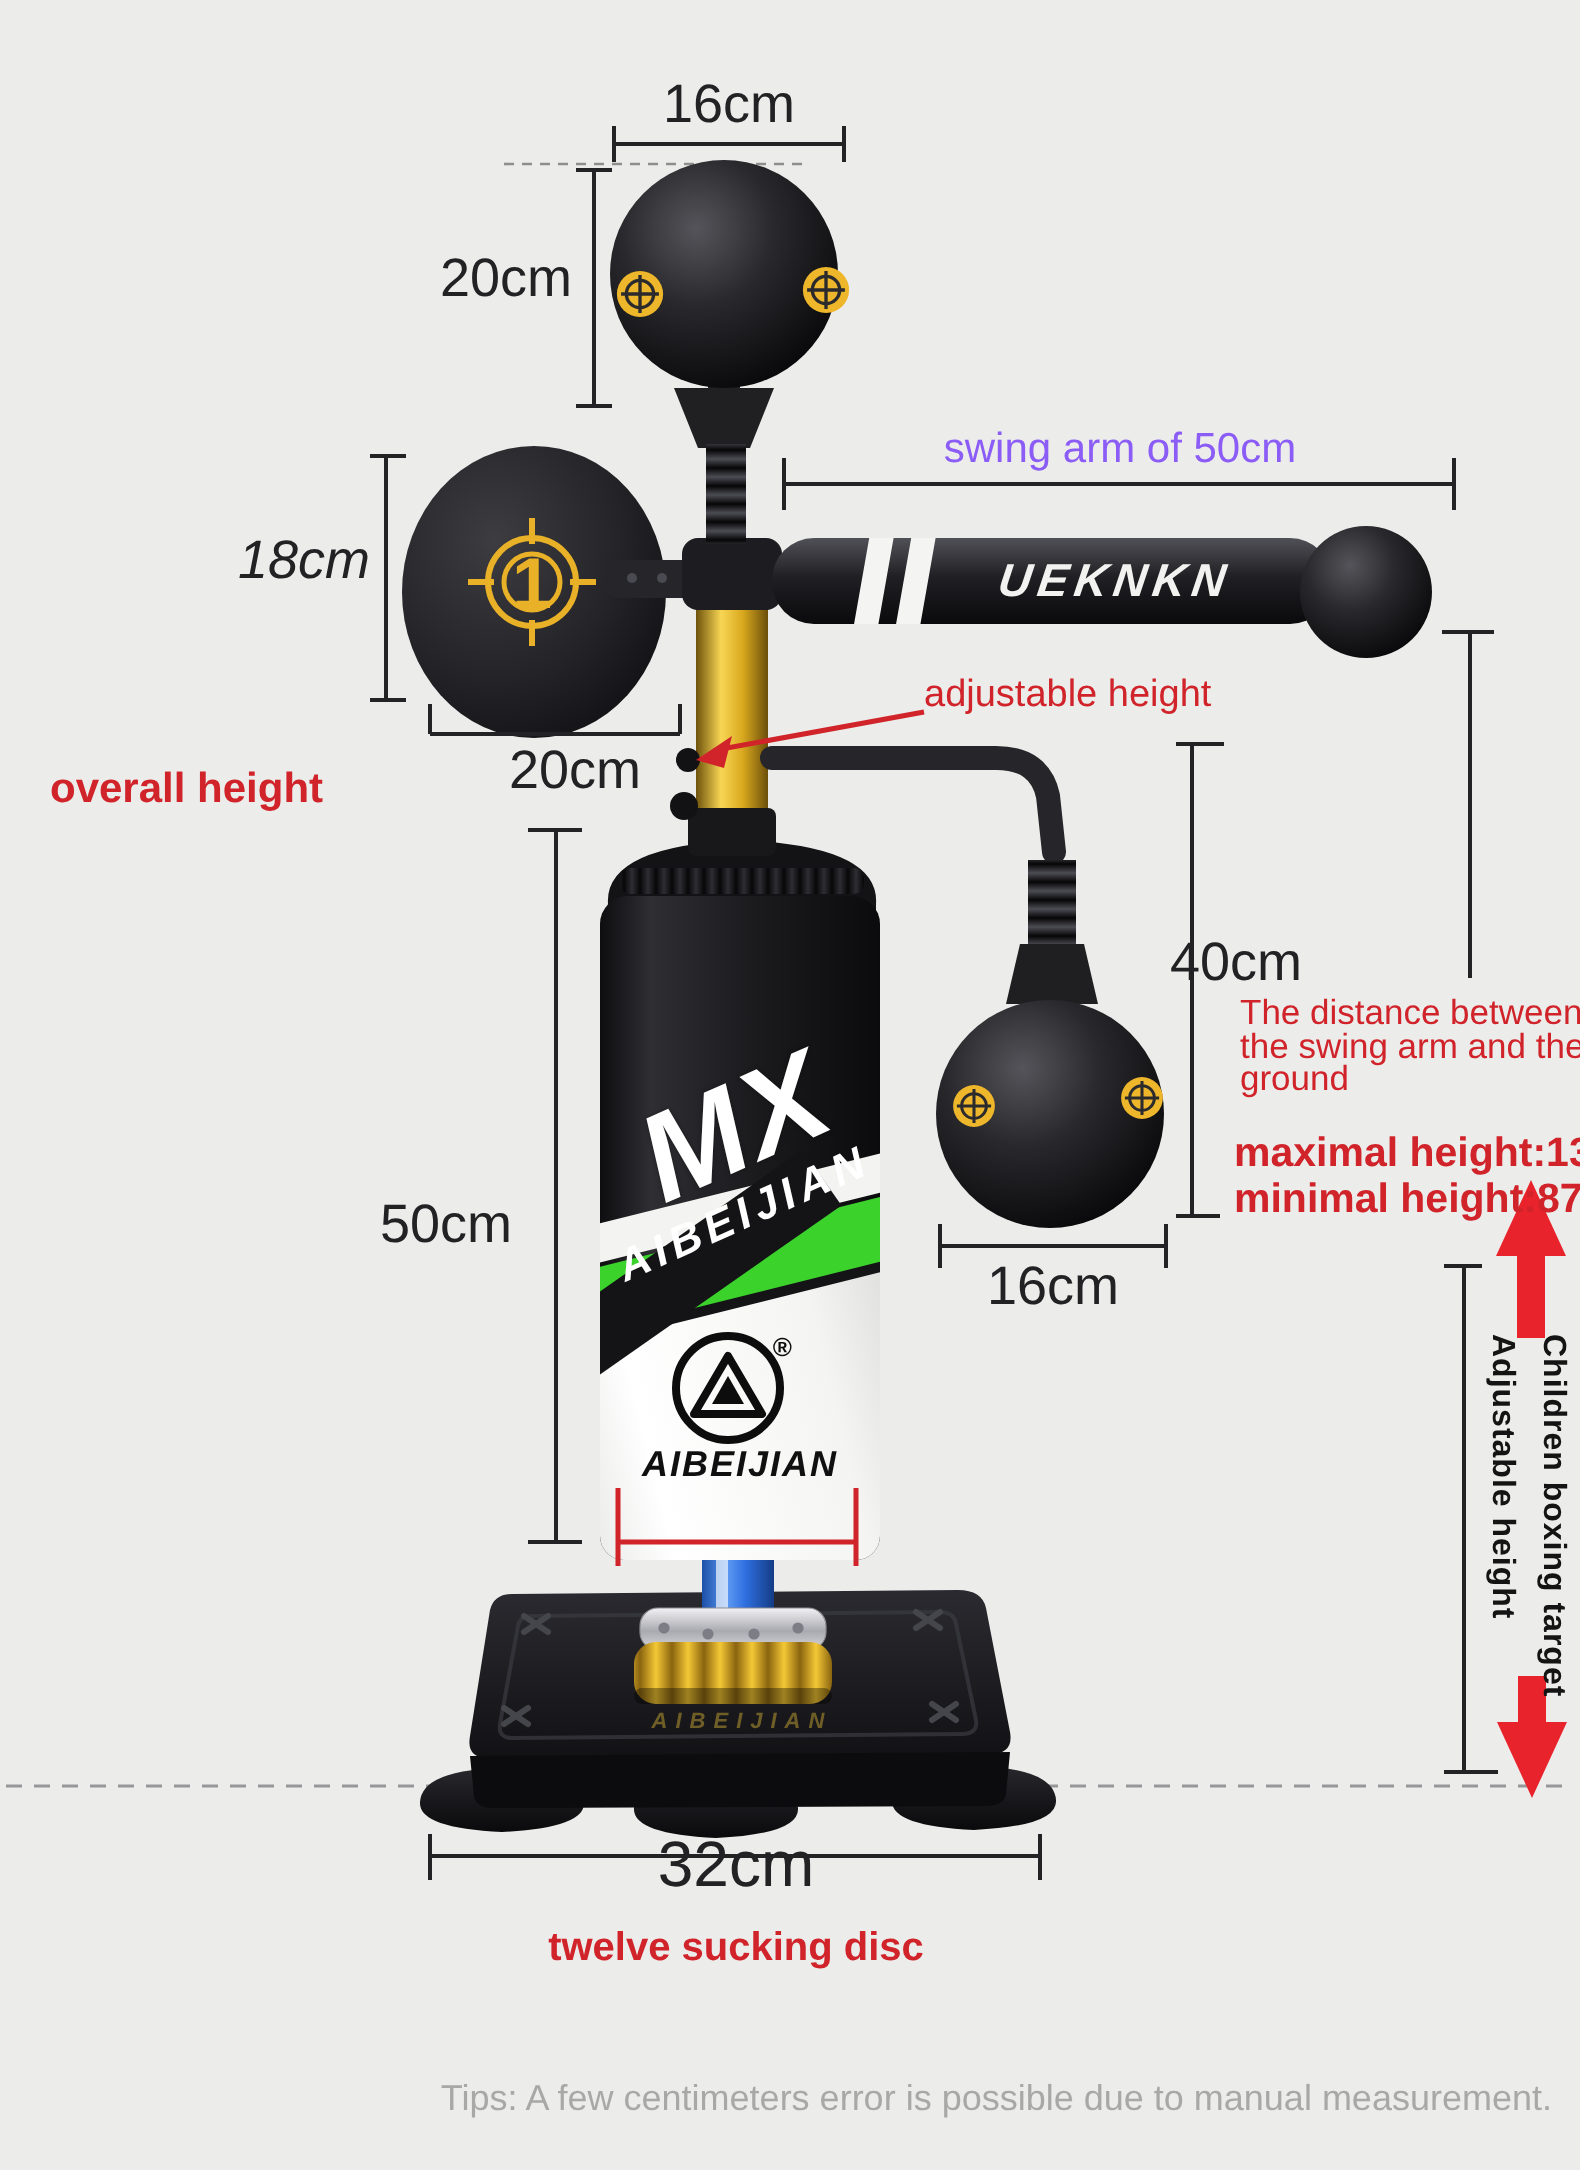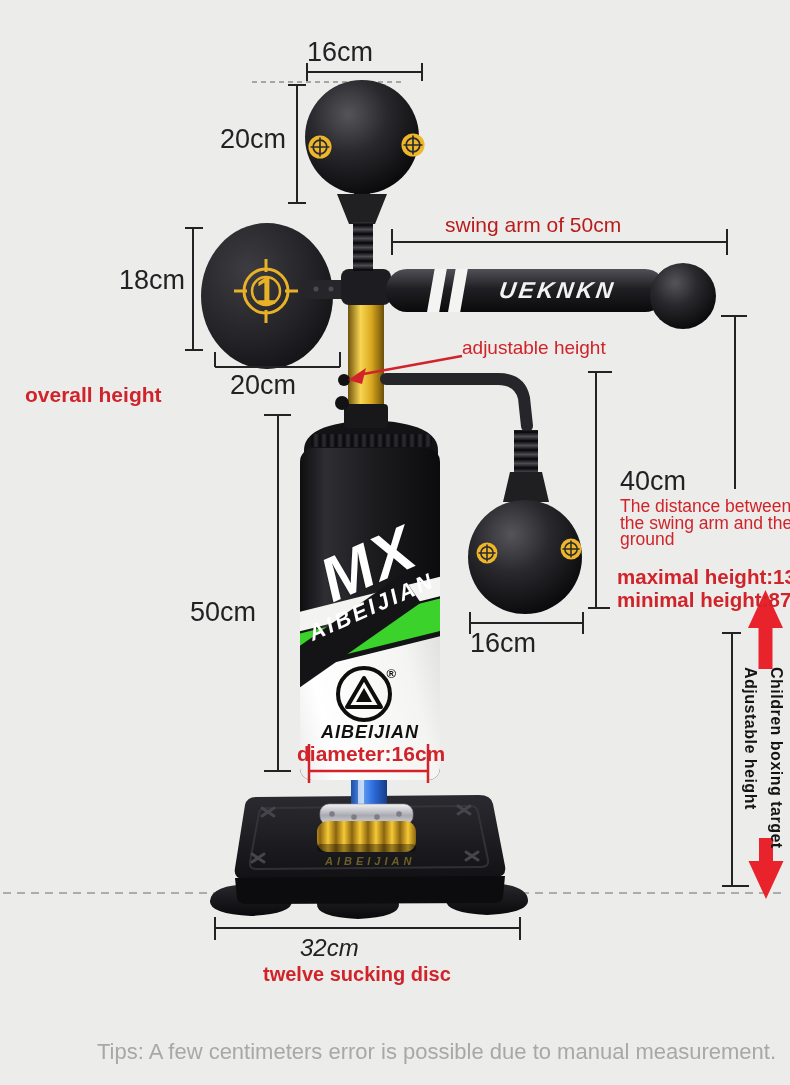--- a/index.html
+++ b/index.html
@@ -5,26 +5,26 @@
   html,body{margin:0;padding:0;background:#d8d8d6;}
   .stage{
     position:relative;width:790px;height:1085px;margin:0 auto;
     background:#ececea;overflow:hidden;
     font-family:"Liberation Sans","DejaVu Sans",sans-serif;
   }
   .stage svg.draw{position:absolute;left:0;top:0;z-index:1;}
   .stage svg.overlay{position:absolute;left:0;top:0;z-index:3;}
   .lbl{position:absolute;z-index:4;white-space:nowrap;}
   .dim{font-size:27px;color:#222225;font-weight:500;}
-  .dim-sm{font-size:21px;color:#b91c1c;font-weight:400;}
+  .dim-sm{font-size:21px;color:#8b5cf6;font-weight:400;}
   .red-b{color:#d0232a;font-weight:bold;}
   .red-m{color:#d0232a;font-weight:500;}
-  .center{text-align:left;}
+  .center{text-align:center;}
   .right{text-align:right;}
-  .tips{font-size:22px;color:#a8a8a6;}
+  .tips{font-size:18px;color:#a8a8a6;}
   
   .column-art{
     position:absolute;left:300px;top:448px;width:140px;height:332px;z-index:2;
     border-radius:14px 14px 12px 12px;overflow:hidden;
     background:linear-gradient(90deg,#0e0e10,#2e2e33 18%,#1b1b1e 55%,#0b0b0d);
   }
   .band{position:absolute;left:-40px;width:240px;}
   .band-white1{top:144px;height:19px;background:#f3f3f1;transform:rotate(-14deg);}
   .band-green{top:166px;height:36px;background:#3bd22c;transform:rotate(-14deg);}
   .band-black{top:198px;height:10px;background:#141416;transform:rotate(-14deg);}
@@ -274,56 +274,55 @@
   <svg class="overlay" width="790" height="1085" viewBox="0 0 790 1085">
     <path d="M309,744 V783 M428,744 V783 M309,771 H428" stroke="#d0232a" stroke-width="2.5" fill="none"></path>
   </svg>
 
   <div class="lbl dim center" style="left:307px;top:37px;width:115px;">16cm</div>
 
   <div class="lbl dim right" style="left:210px;top:124px;width:76px;">20cm</div>
 
   <div class="lbl dim-sm center" style="left:445px;top:213px;width:230px;">swing arm of 50cm</div>
 
-  <div class="lbl dim right" style="left:105px;top:265px;width:80px;">18cm</div>
+  <div class="lbl dim right" style="left:105px;top:265px;width:80px;font-style:italic;">18cm</div>
 
   <div class="lbl dim center" style="left:230px;top:370px;width:115px;">20cm</div>
 
   <div class="lbl pad-num" style="left:249px;top:271px;width:34px;text-align:center;">1</div>
 
   <div class="lbl arm-logo" style="left:470px;top:277px;width:175px;text-align:center;">UEKNKN</div>
 
   <div class="lbl red-m" style="left:462px;top:337px;font-size:19px;">adjustable height</div>
 
   <div class="lbl" style="left:25px;top:381px;line-height:27px;font-size:21px;">
     <div class="red-b">overall height</div>
   </div>
 
-  <div class="lbl dim" style="left:620px;top:466px;text-align:center;">40cm</div>
+  <div class="lbl dim" style="left:585px;top:466px;text-align:center;">40cm</div>
 
   <div class="lbl red-m" style="left:620px;top:498px;font-size:17.5px;line-height:16.5px;">
     <div>The distance between</div>
     <div>the swing arm and the</div>
     <div>ground</div>
   </div>
 
   <div class="lbl" style="left:617px;top:565px;font-size:20.5px;line-height:23px;">
     <div class="red-b">maximal height:135cm</div>
     <div class="red-b">minimal height:87cm</div>
   </div>
 
   <div class="lbl dim right" style="left:182px;top:597px;width:82px;text-align:center;">50cm</div>
 
   <div class="lbl dim center" style="left:470px;top:628px;width:113px;">16cm</div>
 
-  <div class="lbl red-b center" style="left:297px;top:742px;width:146px;font-size:21px;z-index:4;">diameter:16cm</div>
 
   <div class="lbl embossed center" style="left:325px;top:855px;width:92px;z-index:3;">AIBEIJIAN</div>
 
-  <div class="lbl dim center" style="left:300px;top:934px;width:136px;font-size:24px;font-style:italic;">32cm</div>
+  <div class="lbl dim center" style="left:300px;top:914px;width:136px;font-size:32px;">32cm</div>
 
   <div class="lbl red-b center" style="left:263px;top:963px;width:210px;font-size:20px;">twelve sucking disc</div>
 
   <div class="vside">
     <div>Children boxing target</div>
     <div>Adjustable height</div>
   </div>
 
   <div class="lbl tips" style="right:14px;top:1039px;">Tips: A few centimeters error is possible due to manual measurement.</div>
 

